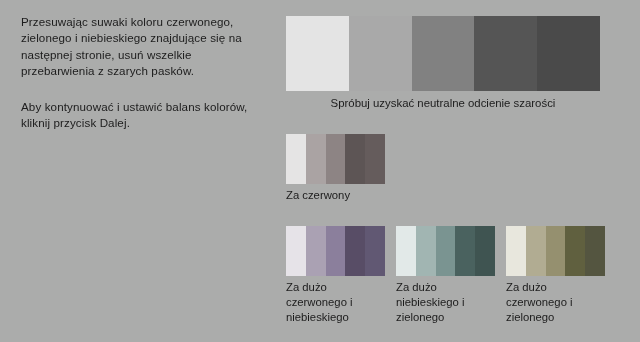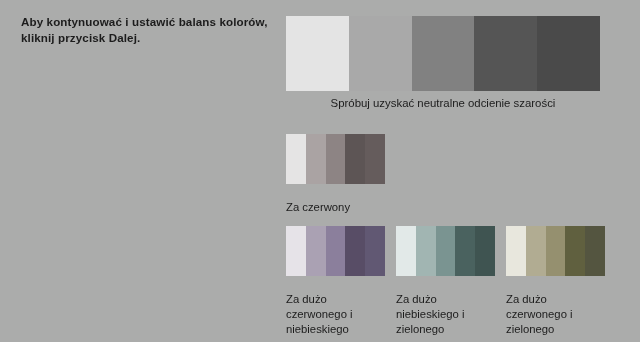--- a/index.html
+++ b/index.html
@@ -30,21 +30,21 @@
     width: 252px;
   }
   .para {
     font-size: 11.6px;
     line-height: 16.4px;
     color: #1c1c1c;
     margin: 0 0 19px 0;
     white-space: pre-line;
     letter-spacing: 0.01em;
   }
-  .para:last-child { margin-bottom: 18px; font-weight: bold; }
+  .para:last-child { margin-bottom: 18px; }
 
   
   .swatch-area {
     position: absolute;
     left: 286px;
     top: 0;
     width: 354px;
     height: 342px;
   }
 
@@ -82,39 +82,43 @@
   
   .sample {
     position: absolute;
     width: 99px;
   }
   .sample .strip {
     width: 99px;
     height: 50px;
   }
   .sample .caption {
-    margin-top: 16px;
+    margin-top: 4px;
     font-size: 11.3px;
     line-height: 15.2px;
     color: #1c1c1c;
     white-space: pre-line;
   }
 
   .r1 { top: 134px; }
   .r2 { top: 226px; }
   .c1 { left: 0px; }
   .c2 { left: 110px; }
   .c3 { left: 220px; }
 </style>
 </head>
 <body style="color: rgb(28, 28, 28);">
 
 <div id="screen" style="background: rgb(171, 172, 171);">
 
   <div class="instructions">
+    <p class="para">Przesuwając suwaki koloru czerwonego,
+zielonego i niebieskiego znajdujące się na
+następnej stronie, usuń wszelkie
+przebarwienia z szarych pasków.</p>
     <p class="para">Aby kontynuować i ustawić balans kolorów,
 kliknij przycisk Dalej.</p>
   </div>
 
   <div class="swatch-area">
 
     <div class="hero-strip">
       <div class="bands">
           <i style="background: rgb(228, 228, 228);"></i>
           <i style="background: rgb(169, 169, 169);"></i>

